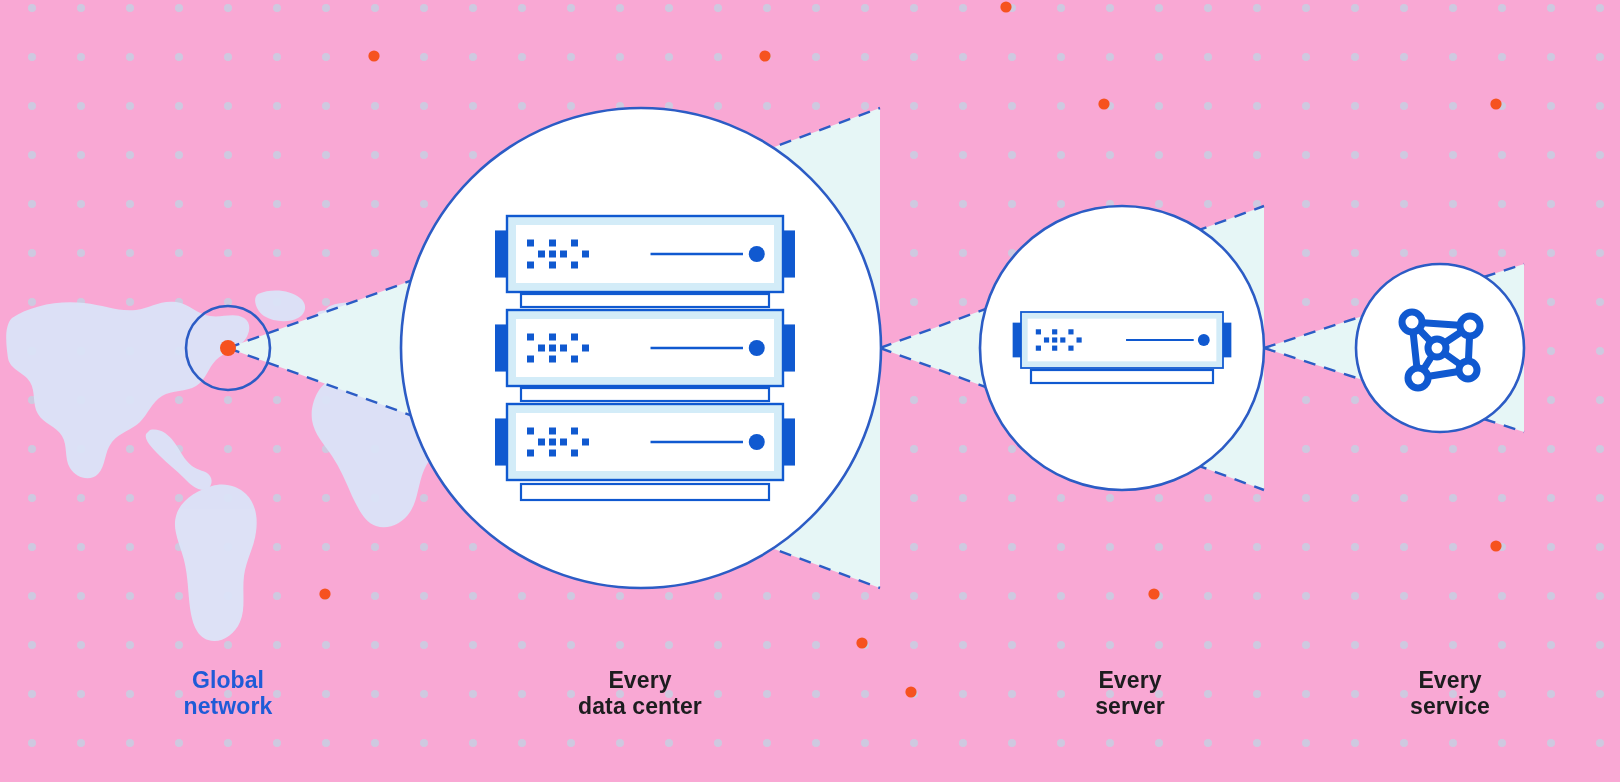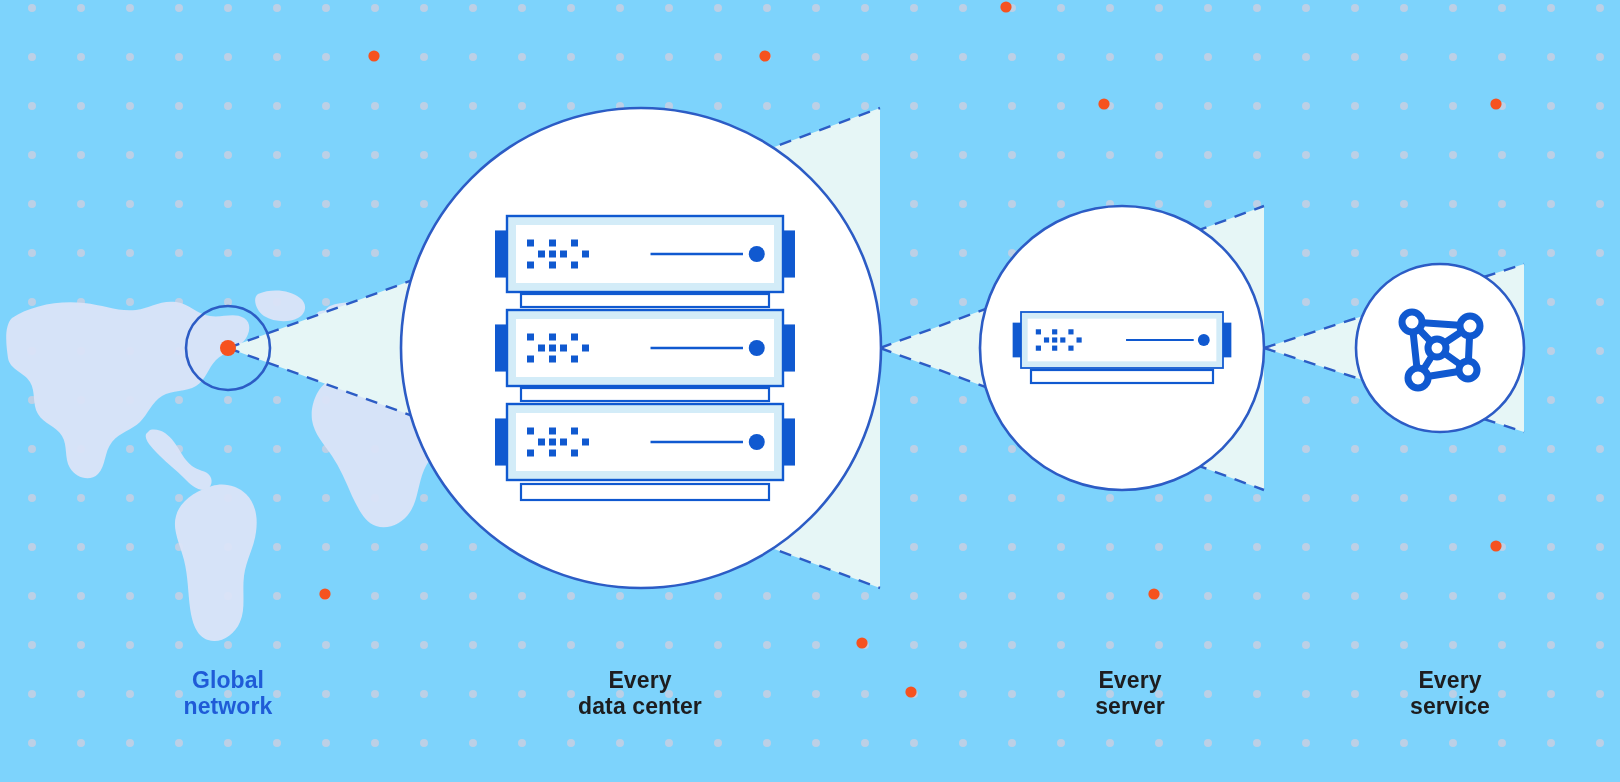--- a/index.html
+++ b/index.html
@@ -5,21 +5,21 @@
   html,body{margin:0;padding:0;}
   body{
     width:1620px;height:782px;
     background:#ffffff;
     font-family:"Liberation Sans", sans-serif;
     overflow:hidden;
   }
   #stage{
     position:relative;
     width:1620px;height:782px;
-    background:#7dd3fc;
+    background:#f9a8d4;
     overflow:hidden;
   }
   #stage > svg.layer{
     position:absolute;left:0;top:0;
     width:1620px;height:782px;
   }
   .label{
     position:absolute;
     text-align:center;
     font-size:23px;

